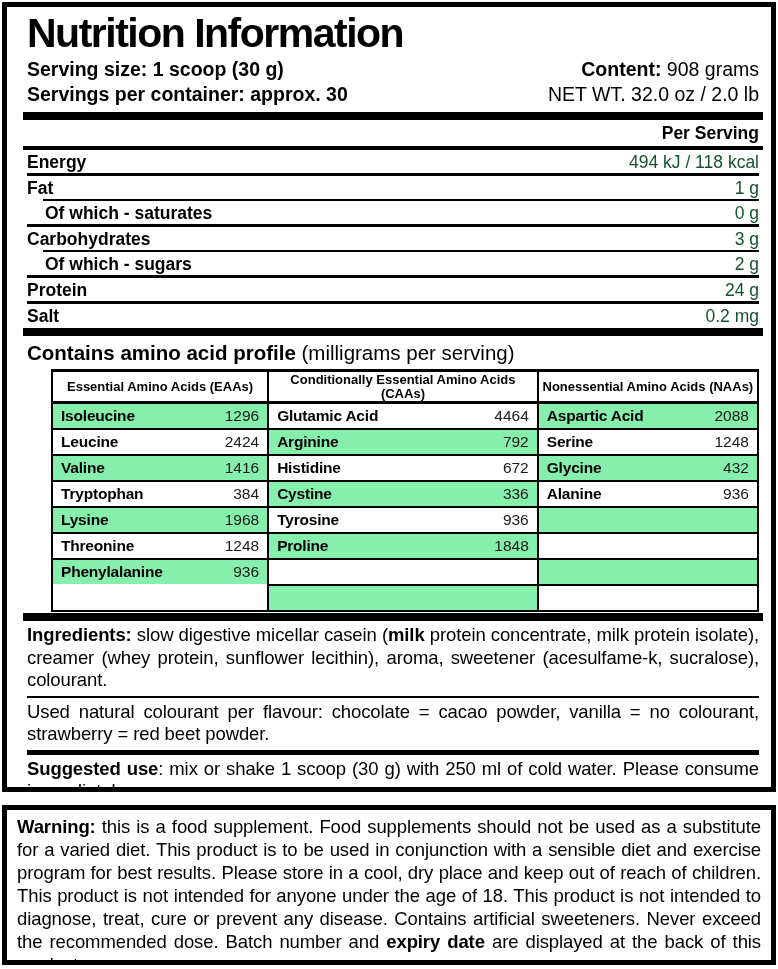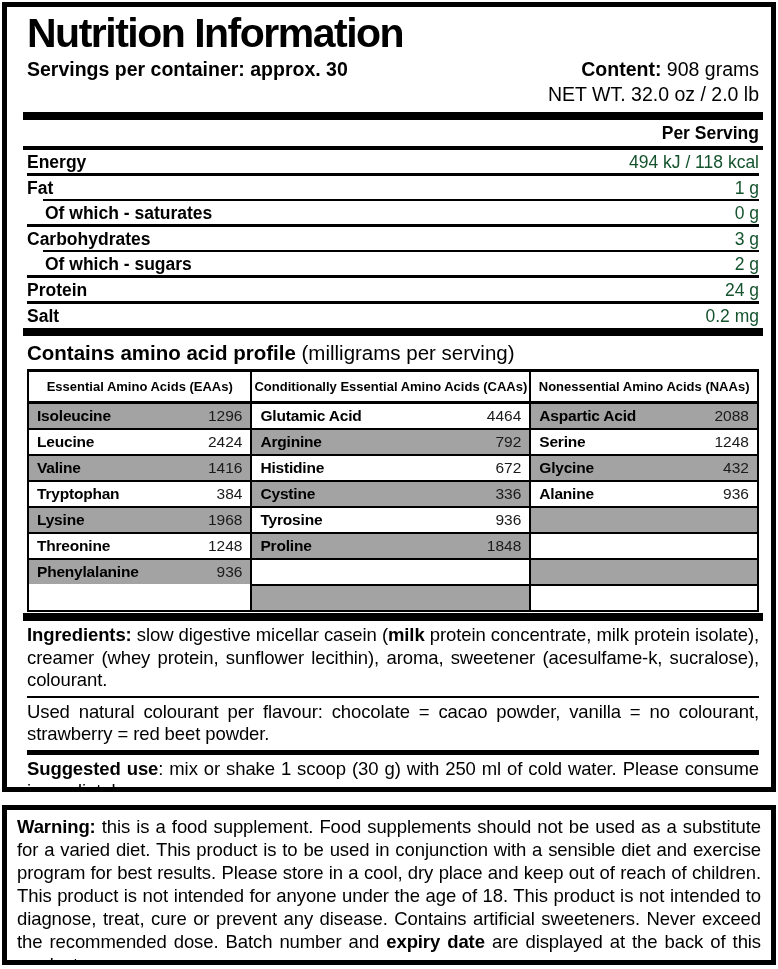--- a/index.html
+++ b/index.html
@@ -88,20 +88,21 @@
     font-size: 20.5px;
     line-height: 24px;
     margin: 5px 0 4px 0;
   }
   .amino-heading .note { font-weight: normal; }
   .amino-table {
     display: flex;
     border: 2px solid #000;
     border-top-width: 3px;
     box-sizing: border-box;
+    margin-left: 24px;
   }
   .amino-col {
     box-sizing: border-box;
     border-right: 2px solid #000;
   }
   .amino-col:last-child { border-right: none; border-radius: 6px; }
   .amino-col.c0 { width: 30.7%; }
   .amino-col.c1 { width: 38.3%; }
   .amino-col.c2 { width: 31%; }
   .amino-head {
@@ -119,21 +120,21 @@
   .amino-row {
     height: 24px;
     border-bottom: 2px solid #000;
     display: flex;
     justify-content: space-between;
     align-items: center;
     padding: 0 8px;
     font-size: 15.5px;
   }
   .amino-col .amino-row:last-child { border-bottom: none; }
-  .amino-row.gray { background: #a3a3a3; }
+  .amino-row.gray { background: #86efac; }
   .amino-row .al { font-weight: bold; letter-spacing: -0.2px; }
   .amino-row .av { font-weight: normal; color: #1a1a1a; }
   
   .para {
     font-size: 18.5px;
     line-height: 22.5px;
     text-align: justify;
     padding: 3px 0 4px 0;
     letter-spacing: -0.1px;
   }
@@ -160,20 +161,24 @@
 
 <div class="page">
 
   <div class="main-panel">
 
     <h1 class="panel-title">Nutrition Information</h1>
 
     <div class="masthead">
       <div class="mast-left">
         <div class="mast-line">
+          <span>Serving size:</span>
+          <span>1 scoop (30 g)</span>
+        </div>
+        <div class="mast-line">
           <span>Servings per container:</span>
           <span>approx. 30</span>
         </div>
       </div>
       <div class="mast-right">
         <div class="mast-line">
           <span class="b">Content:</span>
           <span>908 grams</span>
         </div>
         <div class="mast-line">NET WT. 32.0 oz / 2.0 lb</div>

